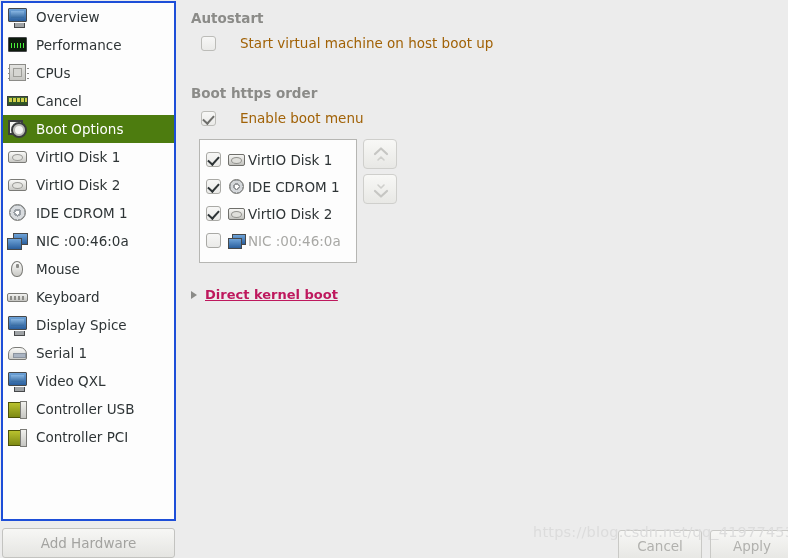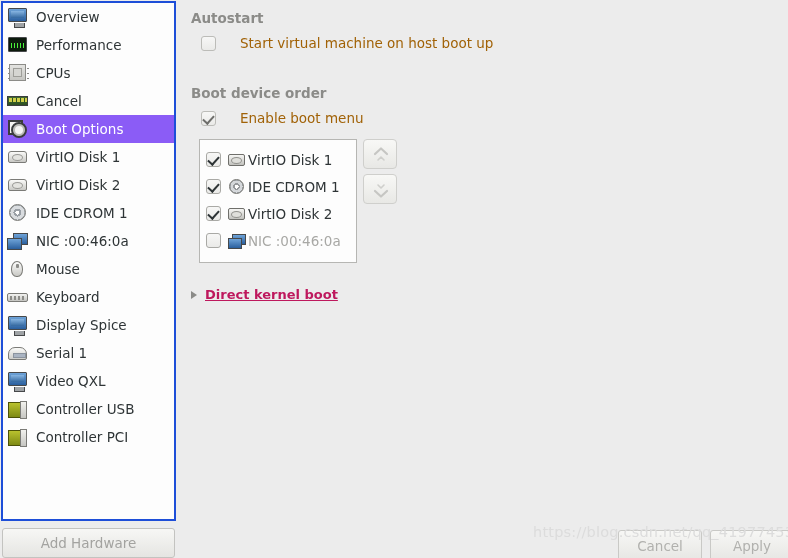--- a/index.html
+++ b/index.html
@@ -36,21 +36,21 @@
   }
   .hw-row {
     display: flex;
     align-items: center;
     height: 28px;
     padding-left: 4px;
     cursor: default;
     white-space: nowrap;
   }
   .hw-row.selected {
-    background: #8b5cf6;
+    background: #4d7c0f;
     color: #ffffff;
   }
   .hw-label {
     margin-left: 7px;
     font-size: 13.5px;
     line-height: 28px;
   }
   .hw-icon {
     width: 22px; height: 20px;
     flex: 0 0 22px;
@@ -506,21 +506,21 @@
 
   <div id="main">
 
     <div class="section-heading" style="left:14px; top:10px;">Autostart</div>
 
     <div class="check-row" style="left:24px; top:35px;">
       <span class="cbox"></span>
       <span class="check-label">Start virtual machine on host boot up</span>
     </div>
 
-    <div class="section-heading" style="left:14px; top:85px;">Boot device order</div>
+    <div class="section-heading" style="left:14px; top:85px;">Boot https order</div>
 
     <div class="check-row" style="left:24px; top:110px;">
       <span class="cbox checked"></span>
       <span class="check-label">Enable boot menu</span>
     </div>
 
     <div id="boot-list">
 
       <div class="boot-row">
         <span class="cbox checked dark"></span>

